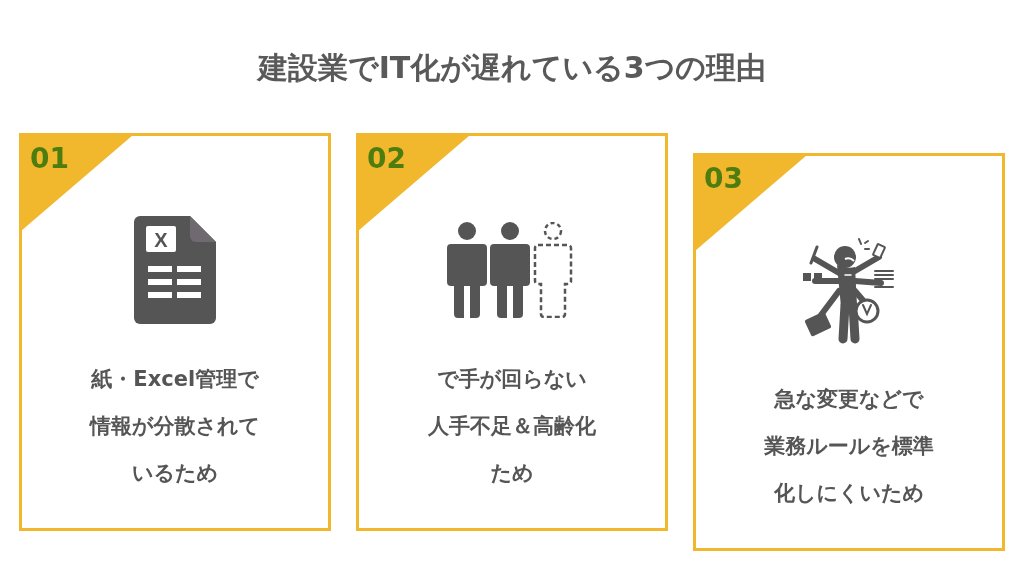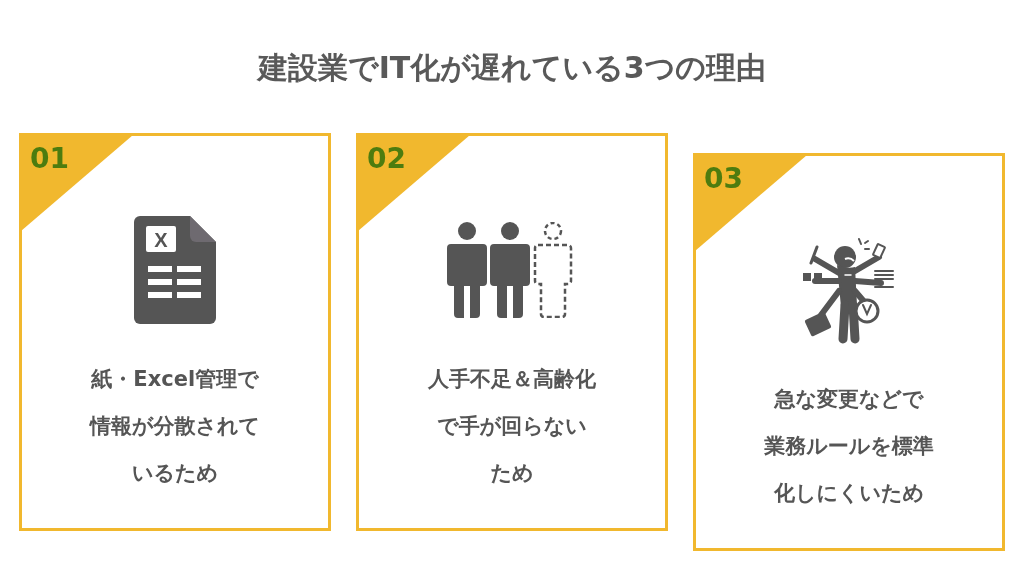--- a/index.html
+++ b/index.html
@@ -68,22 +68,22 @@
       <path d="M4 22 H36 a4 4 0 0 1 4 4 V60 a4 4 0 0 1 -4 4 H33 V92 a4 4 0 0 1 -4 4 H23 V64 H17 V96 H11 a4 4 0 0 1 -4 -4 V64 H4 a4 4 0 0 1 -4 -4 V26 a4 4 0 0 1 4 -4 Z" fill="#555555"></path>
 
       <circle cx="63" cy="9" r="9" fill="#555555"></circle>
       <path d="M47 22 H79 a4 4 0 0 1 4 4 V60 a4 4 0 0 1 -4 4 H76 V92 a4 4 0 0 1 -4 4 H66 V64 H60 V96 H54 a4 4 0 0 1 -4 -4 V64 H47 a4 4 0 0 1 -4 -4 V26 a4 4 0 0 1 4 -4 Z" fill="#555555"></path>
 
       <circle cx="106" cy="9" r="8" fill="none" stroke="#555555" stroke-width="2.5" stroke-dasharray="4 3"></circle>
       <path d="M91 23 H121 a3 3 0 0 1 3 3 V59 a3 3 0 0 1 -3 3 H118 V92 a3 3 0 0 1 -3 3 H97 a3 3 0 0 1 -3 -3 V62 H91 a3 3 0 0 1 -3 -3 V26 a3 3 0 0 1 3 -3 Z" fill="none" stroke="#555555" stroke-width="2.5" stroke-dasharray="5 3"></path>
     </svg>
   </div>
   <div class="caption">
+    <span>で手が回らない</span>
     <span>人手不足＆高齢化</span>
-    <span>で手が回らない</span>
     <span>ため</span>
   </div>
 </div>
 
 <div class="card" style="left:693px;margin-top:20px;">
   <div class="corner"></div>
   <div class="num">03</div>
   <div class="icon">
     <svg width="96" height="110" viewBox="0 0 96 110">
       <g fill="#555555" stroke="#555555" stroke-linecap="round">

